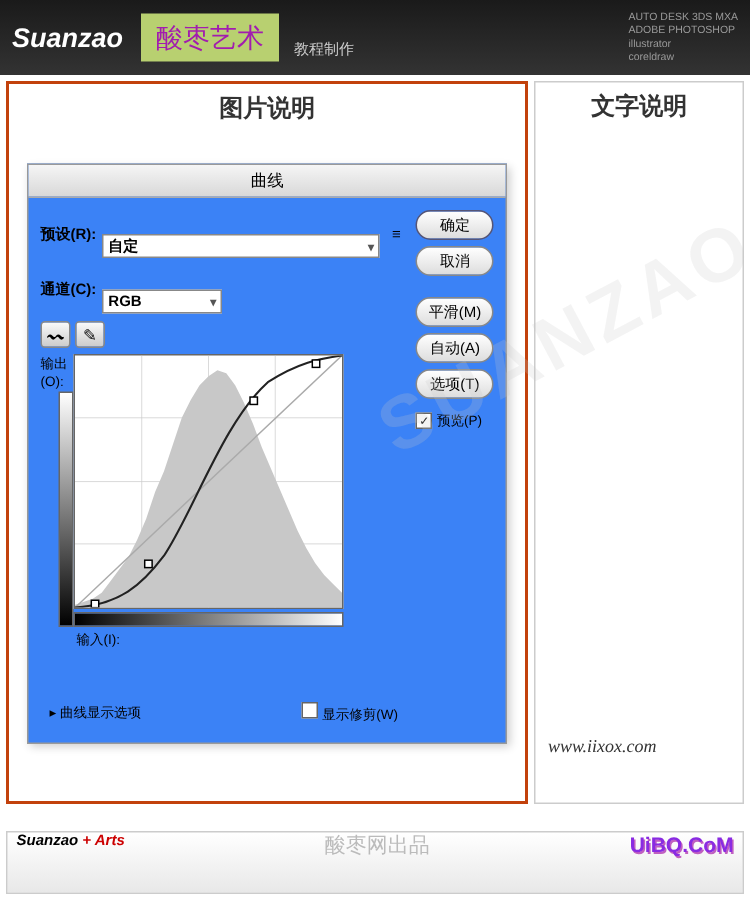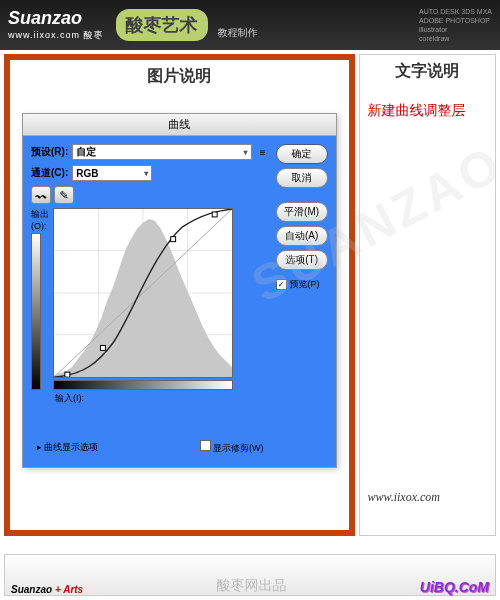--- a/index.html
+++ b/index.html
@@ -1,69 +1,68 @@
 <!DOCTYPE html>
 <html><head>
 <meta charset="utf-8">
 <style>
   * { box-sizing: border-box; margin: 0; padding: 0; }
   body { width: 500px; height: 600px; font-family: "Microsoft YaHei", sans-serif; font-size: 11px; background: #fff; overflow: hidden; position: relative; }
   .banner { height: 50px; background: linear-gradient(180deg, #1a1a1a 0%, #333 100%); display: flex; align-items: center; padding: 0 8px; position: relative; overflow: hidden; }
   .banner-left { color: #fff; }
   .banner-brand { font-size: 18px; font-weight: bold; font-style: italic; }
   .banner-url { font-size: 9px; letter-spacing: 1px; }
-  .banner-mid { background: #b8d070; color: #404040; font-size: 18px; font-weight: bold; padding: 4px 10px; margin-left: 12px; border-radius: 13px; }
+  .banner-mid { background: #b8d070; color: #a21caf; font-size: 18px; font-weight: normal; padding: 4px 10px; margin-left: 12px; }
   .banner-sub { color: #ccc; font-size: 10px; margin-left: 10px; margin-top: 15px; }
   .banner-right { margin-left: auto; color: #999; font-size: 7px; line-height: 1.3; text-align: left; }
   .main { display: flex; padding: 4px; gap: 4px; height: 490px; }
-  .col-left { flex: 2.5; border: 6px solid #c2410c; display: flex; flex-direction: column; }
+  .col-left { flex: 2.5; border: 2px solid #c2410c; display: flex; flex-direction: column; }
   .col-right { flex: 1; border: 1px solid #ccc; display: flex; flex-direction: column; position: relative; background: #fff; }
   .watermark { position: absolute; right: -20px; top: 140px; font-size: 50px; color: rgba(200,200,200,0.22); transform: rotate(-28deg); transform-origin: center; font-weight: bold; letter-spacing: 4px; pointer-events: none; font-family: Arial; }
   .col-title { text-align: center; font-size: 16px; font-weight: bold; padding: 6px 0; color: #333; }
   .text-content { padding: 10px 8px; color: #c00; font-size: 14px; line-height: 1.8; }
   .url-footer { margin-top: auto; padding: 30px 8px; color: #333; font-style: italic; font-size: 12px; font-family: "Comic Sans MS", cursive; }
   .dialog { margin: 20px 12px 0 12px; background: #3b82f6; border: 1px solid #999; box-shadow: 2px 2px 6px rgba(0,0,0,0.2); }
   .dlg-title { background: linear-gradient(180deg, #f5f5f5 0%, #d8d8d8 100%); padding: 3px 8px; font-size: 11px; text-align: center; border-bottom: 1px solid #aaa; }
   .dlg-body { padding: 8px; display: flex; gap: 6px; }
   .dlg-main { flex: 1; }
   .dlg-side { width: 52px; display: flex; flex-direction: column; gap: 4px; }
   .dlg-row { display: flex; align-items: center; gap: 4px; margin-bottom: 5px; font-size: 10px; font-weight: bold; }
-  .dlg-select { flex: 1; background: #fff; border: 1px solid #888; padding: 1px 3px; font-size: 10px; height: 16px; display: flex; align-items: center; justify-content: space-between; }
+  .dlg-select { flex: 1; background: #fff; border: 1px solid #888; padding: 1px 3px; font-size: 10px; height: 16px; display: flex; align-items: center; justify-content: space-between; margin-top: 16px; }
   .dlg-icon { width: 14px; height: 14px; display: inline-flex; align-items: center; justify-content: center; }
   .dlg-btn { background: linear-gradient(180deg, #fff 0%, #ddd 100%); border: 1px solid #888; border-radius: 10px; font-size: 10px; padding: 2px 0; text-align: center; }
   .dlg-btn.primary { border-color: #557; }
   .dlg-check { display: flex; align-items: center; gap: 3px; font-size: 9px; margin-top: 4px; }
   .curve-wrap { display: flex; margin-top: 4px; }
-  .curve-side { width: 22px; display: flex; flex-direction: column; align-items: flex-start; font-size: 9px; }
+  .curve-side { width: 22px; display: flex; flex-direction: column; align-items: flex-end; font-size: 9px; }
   .curve-side span { writing-mode: horizontal-tb; margin-bottom: 2px; }
   .vgrad { width: 10px; flex: 1; background: linear-gradient(0deg, #000 0%, #fff 100%); border: 1px solid #666; }
   .curve-box { width: 180px; display: flex; flex-direction: column; }
   .curve-canvas { width: 180px; height: 170px; background: #fff; border: 1px solid #666; position: relative; }
   .hgrad { height: 10px; width: 180px; background: linear-gradient(90deg, #000 0%, #fff 100%); border: 1px solid #666; margin-top: 2px; }
   .curve-label { font-size: 9px; margin: 2px 0 0 24px; }
   .hist-svg { position: absolute; inset: 0; }
   .dlg-lower { display: flex; justify-content: space-between; align-items: center; font-size: 9px; padding: 2px 6px 4px 6px; margin-top: 33px; }
-  .footer { position: absolute; left: 4px; bottom: 4px; right: 4px; height: 42px; display: flex; align-items: flex-end; border: 1px solid #ccc; background: linear-gradient(180deg, #fff 0%, #e8e8e8 100%); padding: 0 6px; font-size: 10px; }
+  .footer { position: absolute; left: 4px; bottom: 4px; right: 4px; height: 42px; display: flex; align-items: flex-start; border: 1px solid #ccc; background: linear-gradient(180deg, #fff 0%, #e8e8e8 100%); padding: 0 6px; font-size: 10px; }
   .footer-left { font-style: italic; font-weight: bold; }
   .footer-plus { color: #c00; }
   .footer-arts { color: #c00; font-style: italic; }
   .footer-mid { flex: 1; text-align: center; color: #bbb; font-size: 14px; }
-  .footer-url { color: #8a2be2; text-shadow: 1px 1px 0 #c060c0; font-style: italic; font-size: 14px; font-weight: bold; font-family: Arial; }
+  .footer-url { color: #8a2be2; text-shadow: 1px 1px 0 #c060c0; font-size: 14px; font-weight: bold; font-family: Arial; }
   .tool-row { display: flex; gap: 3px; align-items: center; }
   .tool-btn { width: 20px; height: 18px; background: linear-gradient(180deg,#fafafa,#ccc); border: 1px solid #888; border-radius: 3px; display: flex; align-items: center; justify-content: center; font-size: 11px; }
   .chev { font-size: 8px; color: #555; }
   .checkbox-sq { width: 11px; height: 11px; border: 1px solid #666; background: #fff; display: inline-flex; align-items: center; justify-content: center; font-size: 8px; }
 </style>
 </head>
 <body>
 
 <div class="banner">
   <div class="banner-left">
     <div class="banner-brand">Suanzao</div>
-    <div class="banner-url"><span>www.iixox.com</span> <span>酸枣</span></div>
   </div>
   <div class="banner-mid">酸枣艺术</div>
   <div class="banner-sub">教程制作</div>
   <div class="banner-right">
     <div>AUTO DESK 3DS MXA</div>
     <div>ADOBE PHOTOSHOP</div>
     <div>illustrator</div>
     <div>coreldraw</div>
   </div>
 </div>
@@ -148,21 +147,20 @@
           </div>
         </div>
       </div>
     </div>
   </div>
 
   <div class="col-right">
     <div class="watermark">SUANZAO</div>
     <div class="col-title">文字说明</div>
     <div class="text-content">
-      <div>新建曲线调整层</div>
     </div>
     <div class="url-footer">www.iixox.com</div>
   </div>
 </div>
 
 <div class="footer">
   <span class="footer-left">
     <span>Suanzao</span>
     <span class="footer-plus">+</span>
     <span class="footer-arts">Arts</span>

